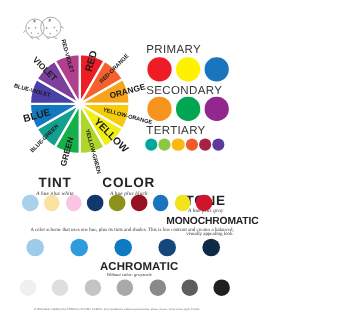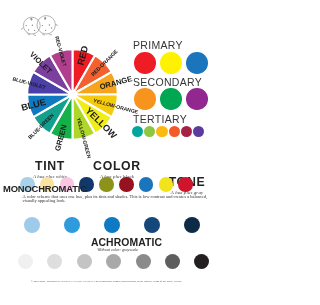--- a/index.html
+++ b/index.html
@@ -30,21 +30,21 @@
   
   .tst{position:absolute;text-align:center;}
   .tst-title{font-size:12.3px;font-weight:bold;color:#222;letter-spacing:0.7px;line-height:12px;}
   .tst-sub{font-size:4.8px;font-style:italic;color:#333;font-family:"Liberation Serif",serif;line-height:6px;letter-spacing:0.15px;margin-top:2.4px;}
   #tst-tint{left:10px;top:160px;width:80px;}
   #tst-shade{left:77px;top:160px;width:80px;}
   #tst-tone{left:147px;top:160px;width:80px;margin-top:16px;}
   #tst-dots{position:absolute;left:0;top:176px;width:235px;height:16px;}
 
   
-  #mono-block{position:absolute;left:0;top:184px;width:235px;text-align:left;}
+  #mono-block{position:absolute;left:0;top:196px;width:235px;text-align:right;}
   #mono-title{font-size:9.4px;font-weight:bold;color:#222;letter-spacing:-0.15px;line-height:9px;padding-left:3px;}
   #mono-desc{margin:1.8px auto 0;width:190px;font-size:4.5px;line-height:4.5px;color:#333;font-family:"Liberation Serif",serif;}
   #mono-dots{position:absolute;left:0;top:216px;width:235px;height:18px;}
 
   
   #achro-block{position:absolute;left:0;top:237.6px;width:235px;text-align:center;}
   #achro-title{font-size:10.4px;font-weight:bold;color:#222;letter-spacing:0.1px;line-height:9px;padding-left:18px;text-align:center;}
   #achro-desc{font-size:4.1px;line-height:4.6px;margin-top:1.6px;color:#333;font-family:"Liberation Serif",serif;font-style:italic;}
   #achro-dots{position:absolute;left:0;top:254px;width:235px;height:16px;}
 

